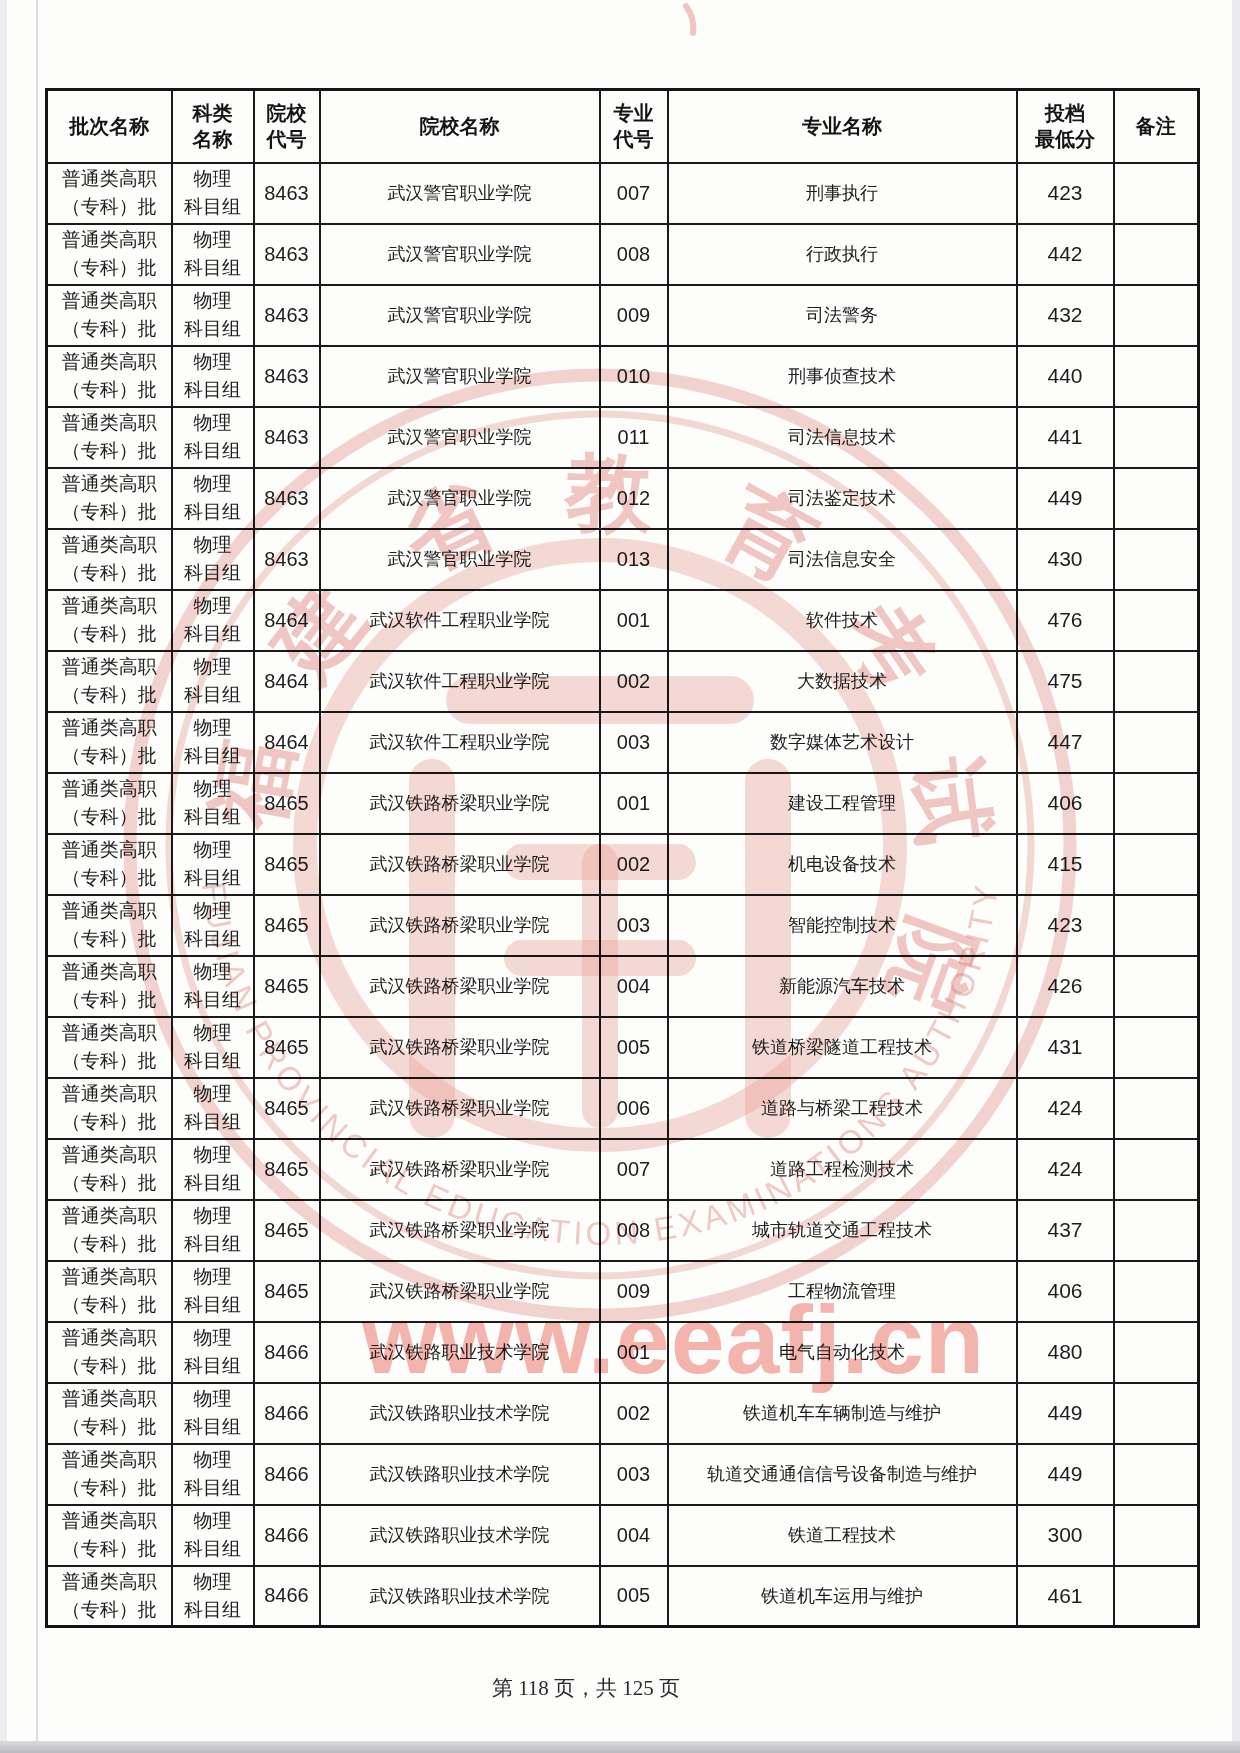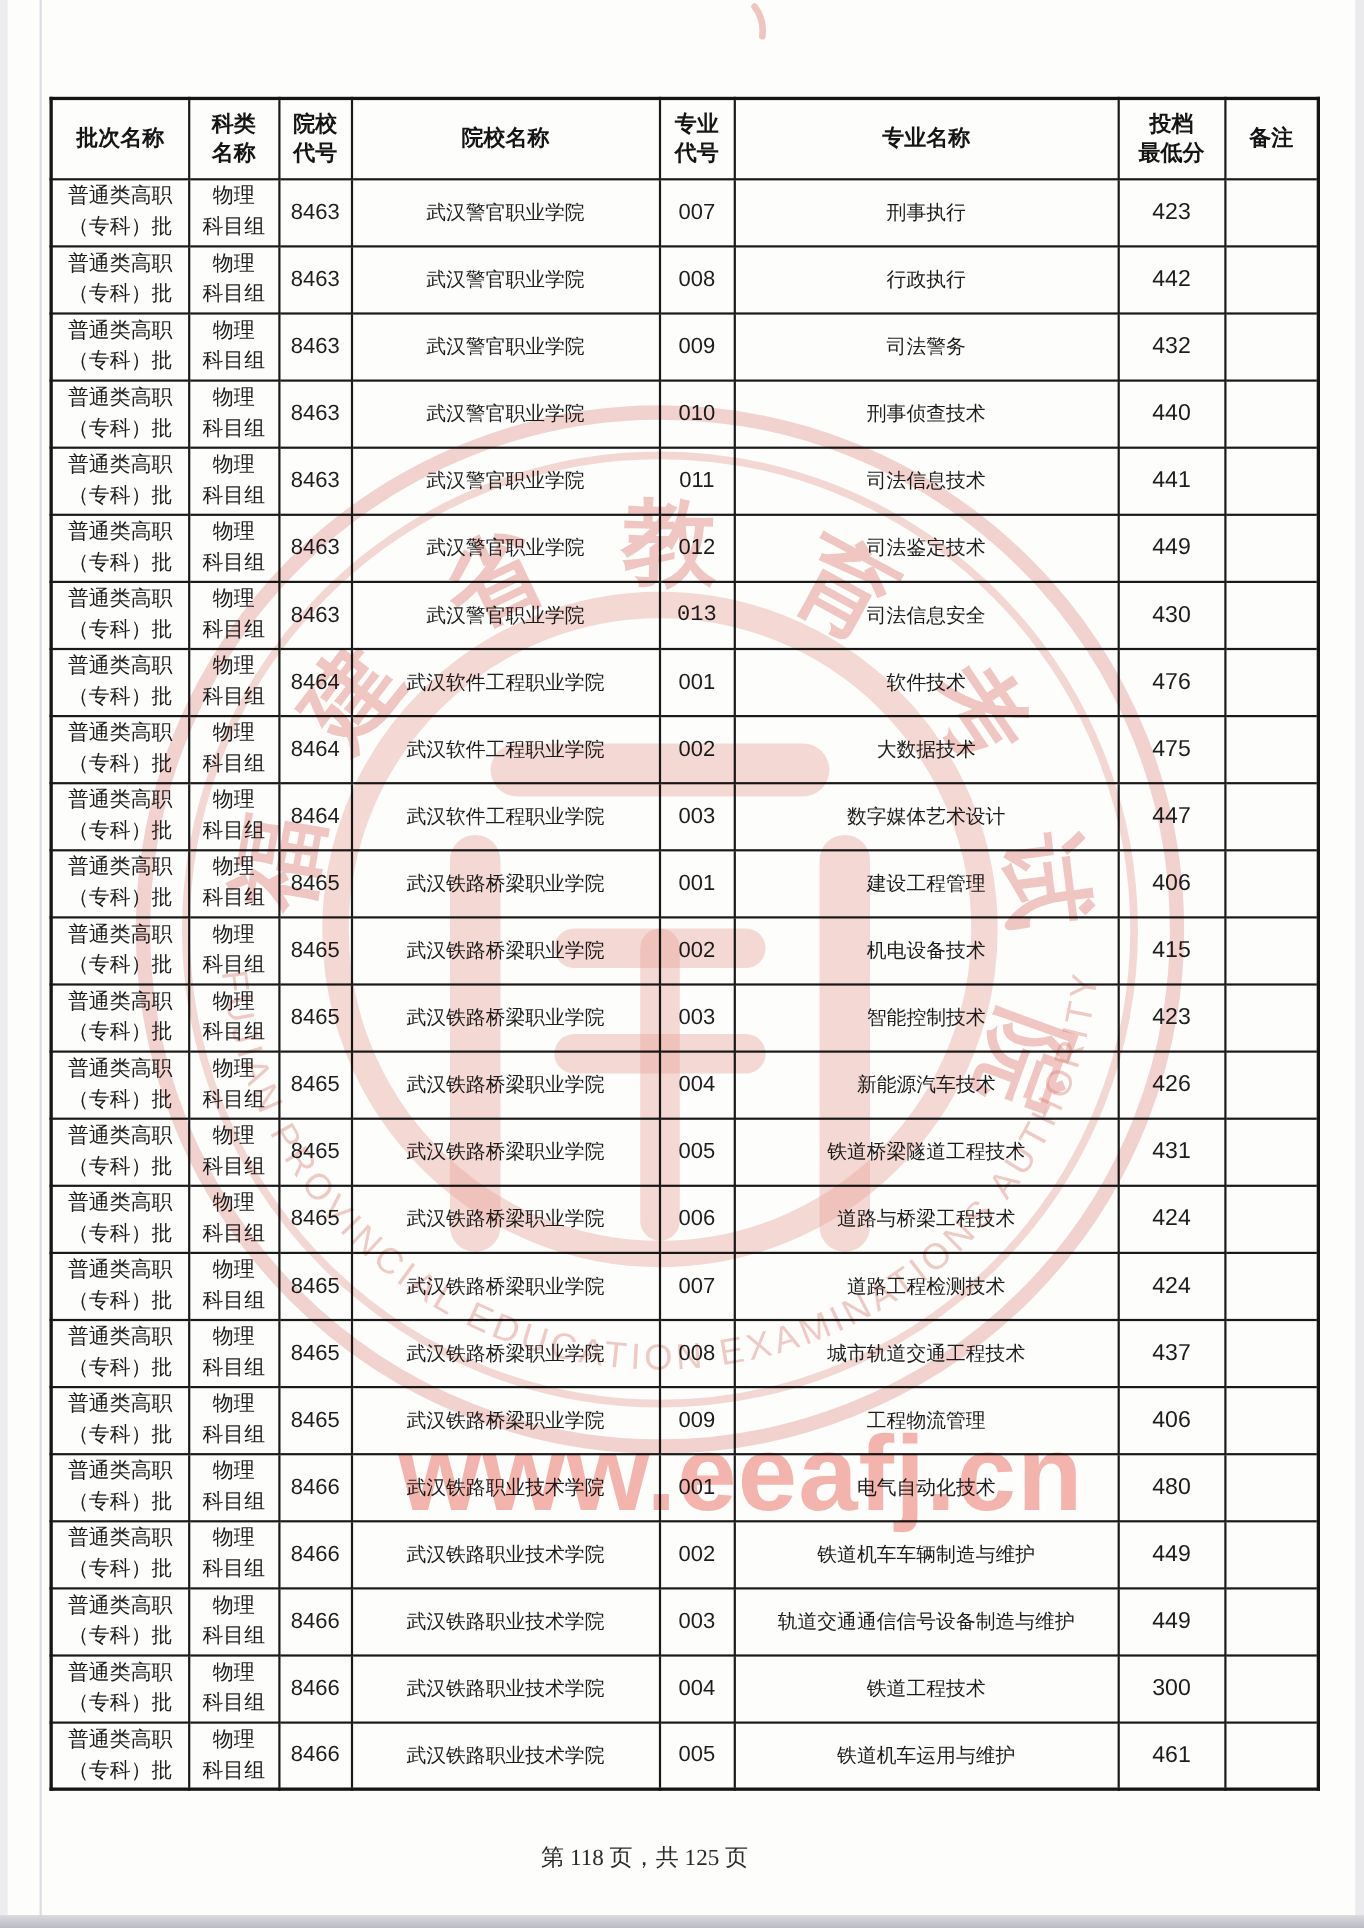--- a/index.html
+++ b/index.html
@@ -154,21 +154,21 @@
           <td class="cell-score" style="white-space: pre-line;">449</td>
           <td class="cell-remark" style="white-space: pre-line;"></td>
         </tr>
         <tr>
           <td class="cell-batch" style="white-space: pre-line;">普通类高职
 （专科）批</td>
           <td class="cell-subject" style="white-space: pre-line;">物理
 科目组</td>
           <td class="cell-num" style="white-space: pre-line;">8463</td>
           <td class="cell-college" style="white-space: pre-line;">武汉警官职业学院</td>
-          <td class="cell-num" style="white-space: pre-line; font-family: Liberation Mono, monospace;">013</td>
+          <td class="cell-num" style="white-space: pre-line;">013</td>
           <td class="cell-major" style="white-space: pre-line; margin-top: 17px;">司法信息安全</td>
           <td class="cell-score" style="white-space: pre-line;">430</td>
           <td class="cell-remark" style="white-space: pre-line;"></td>
         </tr>
         <tr>
           <td class="cell-batch" style="white-space: pre-line;">普通类高职
 （专科）批</td>
           <td class="cell-subject" style="white-space: pre-line;">物理
 科目组</td>
           <td class="cell-num" style="white-space: pre-line;">8464</td>

